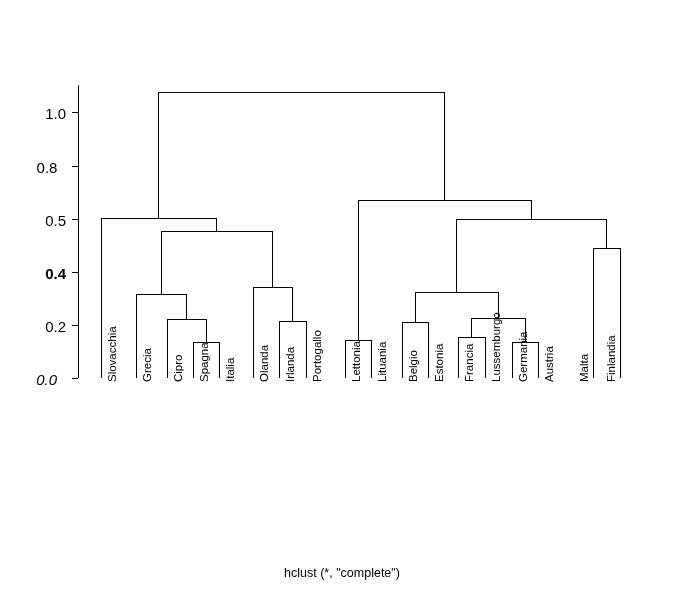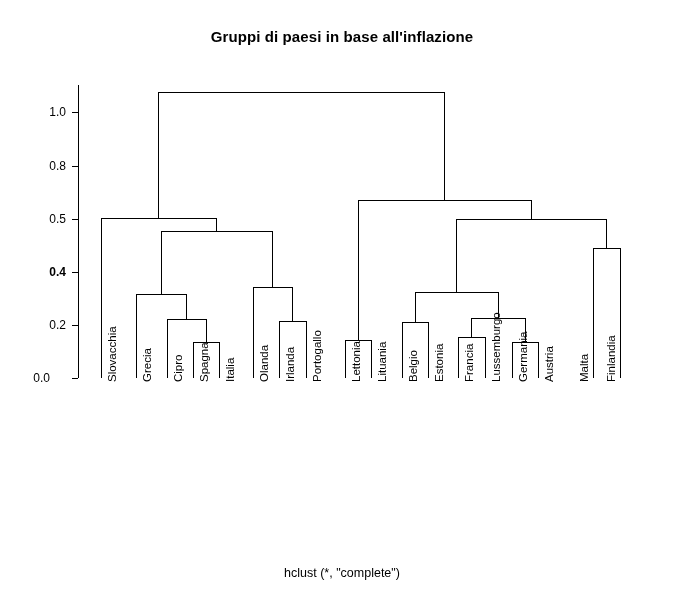--- a/index.html
+++ b/index.html
@@ -40,21 +40,21 @@
   }
   #plot {
     position: absolute;
     left: 0;
     top: 0;
     width: 684px;
     height: 608px;
   }
   .ytick-label {
     position: absolute;
-    font-size: 12px;
+    font-size: 15px;
     color: #000;
     text-align: right;
     white-space: nowrap;
   }
   .leaf-label {
     position: absolute;
     font-size: 11.5px;
     color: #000;
     white-space: nowrap;
     transform-origin: left top;
@@ -65,21 +65,20 @@
     stroke-width: 1;
     shape-rendering: crispEdges;
     fill: none;
   }
 </style>
 </head>
 <body>
 
 <div id="root">
 
-  <div id="title">Gruppi di paesi in base all'inflazione</div>
 
   <svg id="plot" width="684" height="608" viewBox="0 0 684 608">
 
     <g>
       <line x1="78" y1="85" x2="78" y2="378"></line>
       <line x1="72" y1="378" x2="78" y2="378"></line>
       <line x1="72" y1="325" x2="78" y2="325"></line>
       <line x1="72" y1="272" x2="78" y2="272"></line>
       <line x1="72" y1="219" x2="78" y2="219"></line>
       <line x1="72" y1="166" x2="78" y2="166"></line>
@@ -117,25 +116,25 @@
       <polyline points="593,378 593,248 620,248 620,378"></polyline>
 
       <polyline points="456,292 456,219 606,219 606,248"></polyline>
 
       <polyline points="358,340 358,200 531,200 531,219"></polyline>
 
       <polyline points="158,218 158,92 444,92 444,200"></polyline>
     </g>
   </svg>
 
-  <div class="ytick-label" style="left:12px; top:371px; width:38px;">0.0</div>
+  <div class="ytick-label" style="left:19px; top:371px; width:38px;font-style:italic;">0.0</div>
   <div class="ytick-label" style="left:28px; top:318px; width:38px;">0.2</div>
   <div class="ytick-label" style="left:28px; top:265px; width:38px;font-weight:bold;">0.4</div>
   <div class="ytick-label" style="left:28px; top:212px; width:38px;">0.5</div>
-  <div class="ytick-label" style="left:28px; top:159px; width:38px;">0.8</div>
+  <div class="ytick-label" style="left:28px; top:159px; width:38px;text-align:center;">0.8</div>
   <div class="ytick-label" style="left:28px; top:105px; width:38px;">1.0</div>
 
   <div class="leaf-label" style="left:106px; top:382px;">Slovacchia</div>
   <div class="leaf-label" style="left:141px; top:382px;">Grecia</div>
   <div class="leaf-label" style="left:172px; top:382px;">Cipro</div>
   <div class="leaf-label" style="left:198px; top:382px;">Spagna</div>
   <div class="leaf-label" style="left:224px; top:382px;">Italia</div>
   <div class="leaf-label" style="left:258px; top:382px;">Olanda</div>
   <div class="leaf-label" style="left:284px; top:382px;">Irlanda</div>
   <div class="leaf-label" style="left:311px; top:382px;">Portogallo</div>

